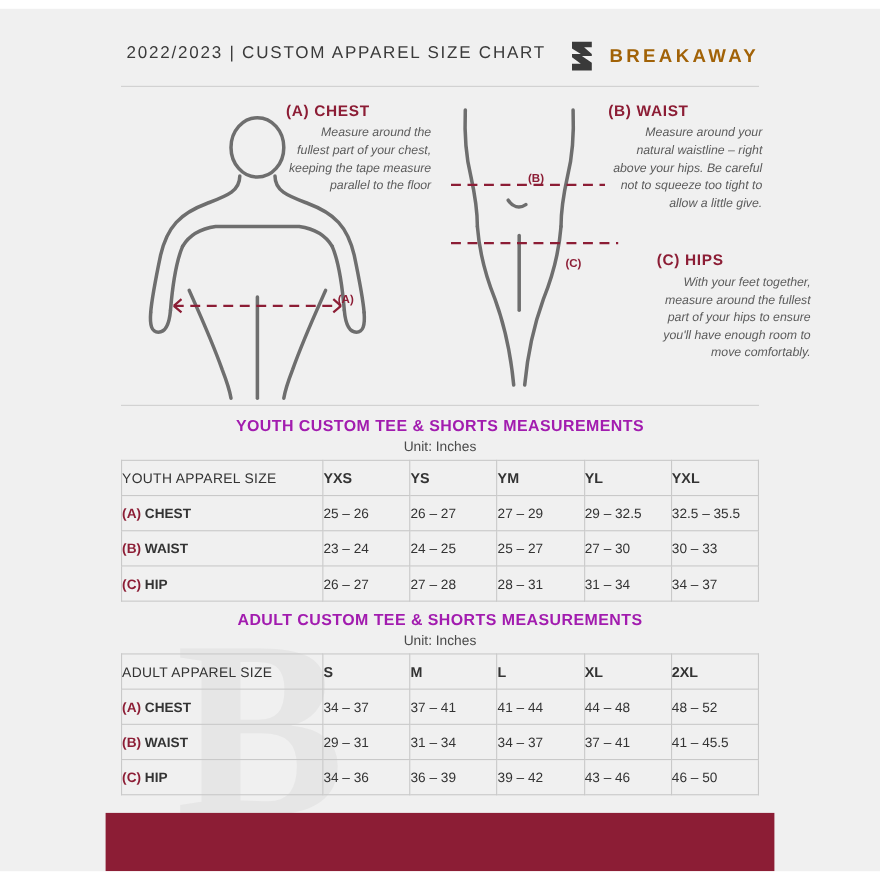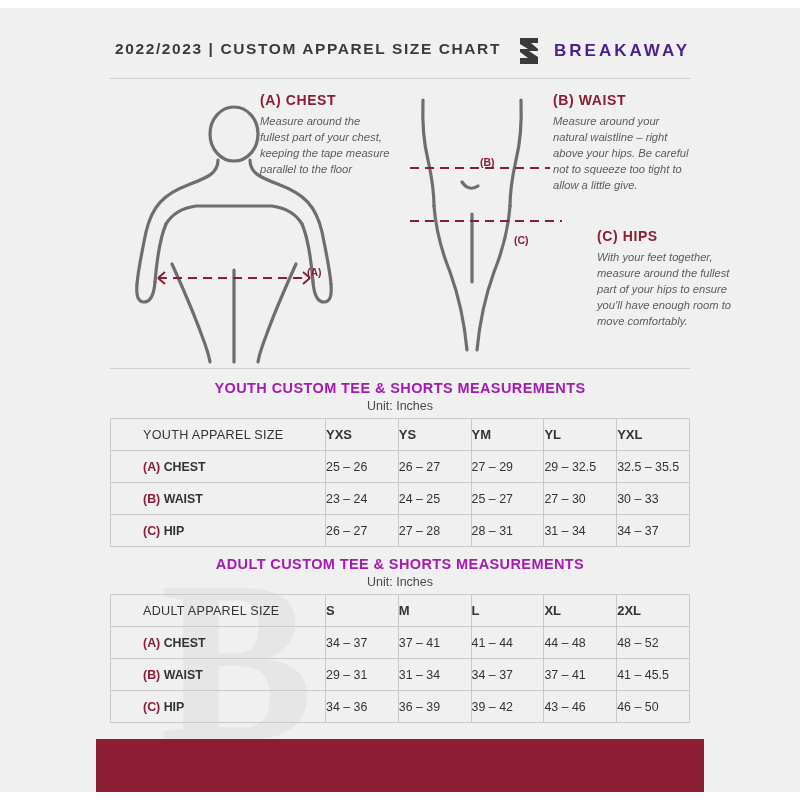--- a/index.html
+++ b/index.html
@@ -47,21 +47,21 @@
     left: 0;
     top: 22px;
     width: 800px;
     height: 48px;
   }
   .header-title {
     position: absolute;
     left: 115px;
     top: 10px;
     font-size: 15.5px;
-    font-weight: bold;
+    font-weight: normal;
     letter-spacing: 1.6px;
     color: #3a3a3a;
     white-space: nowrap;
   }
   .brand {
     position: absolute;
     right: 110px;
     top: 6px;
     display: flex;
     align-items: center;
@@ -69,21 +69,21 @@
   }
   .brand-mark {
     width: 26px;
     height: 30px;
     position: relative;
   }
   .brand-name {
     font-size: 17px;
     font-weight: bold;
     letter-spacing: 3px;
-    color: #4c1d95;
+    color: #a16207;
   }
   .hr {
     position: absolute;
     left: 110px;
     width: 580px;
     height: 1px;
     background: #cfcfcf;
   }
   
   .illus {
@@ -98,20 +98,21 @@
     font-weight: bold;
     letter-spacing: 0.6px;
     color: #8c1d35;
   }
   .callout-body {
     font-size: 11.2px;
     line-height: 1.42;
     font-style: italic;
     color: #5b5b5b;
     margin-top: 6px;
+    text-align: right;
   }
   .callout {
     position: absolute;
     width: 132px;
   }
   #callout-chest { left: 150px; top: 6px; }
   #callout-waist { left: 443px; top: 6px; width: 140px; }
   #callout-hips  { left: 443px; top: 142px; width: 140px; margin-left: 44px; }
 
   .label-tag {
@@ -148,21 +149,21 @@
   table.size th, table.size td {
     border: 1px solid #c9c9c9;
     height: 31px;
     font-size: 12.4px;
     color: #333;
     text-align: left;
     padding: 0;
   }
   table.size th:first-child, table.size td:first-child {
     text-align: left;
-    padding-left: 32px;
+    padding-left: 0;
     width: 182px;
   }
   table.size th {
     font-weight: bold;
     font-size: 13px;
   }
   table.size th:first-child {
     font-weight: normal;
     font-size: 12.6px;
     letter-spacing: 0.3px;

